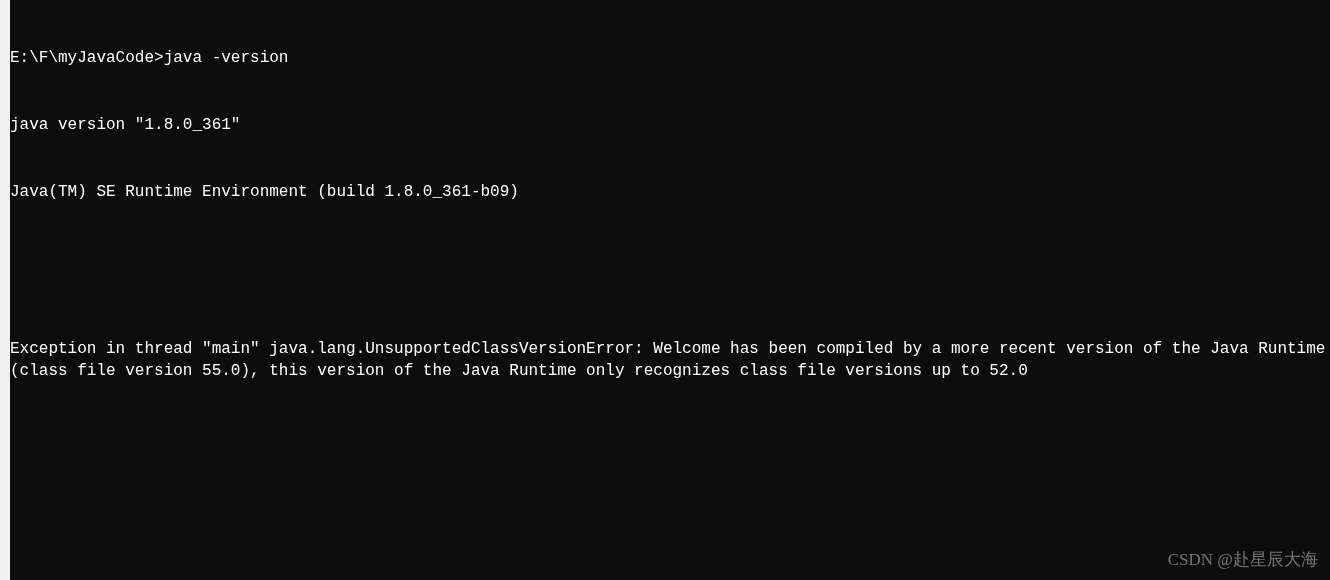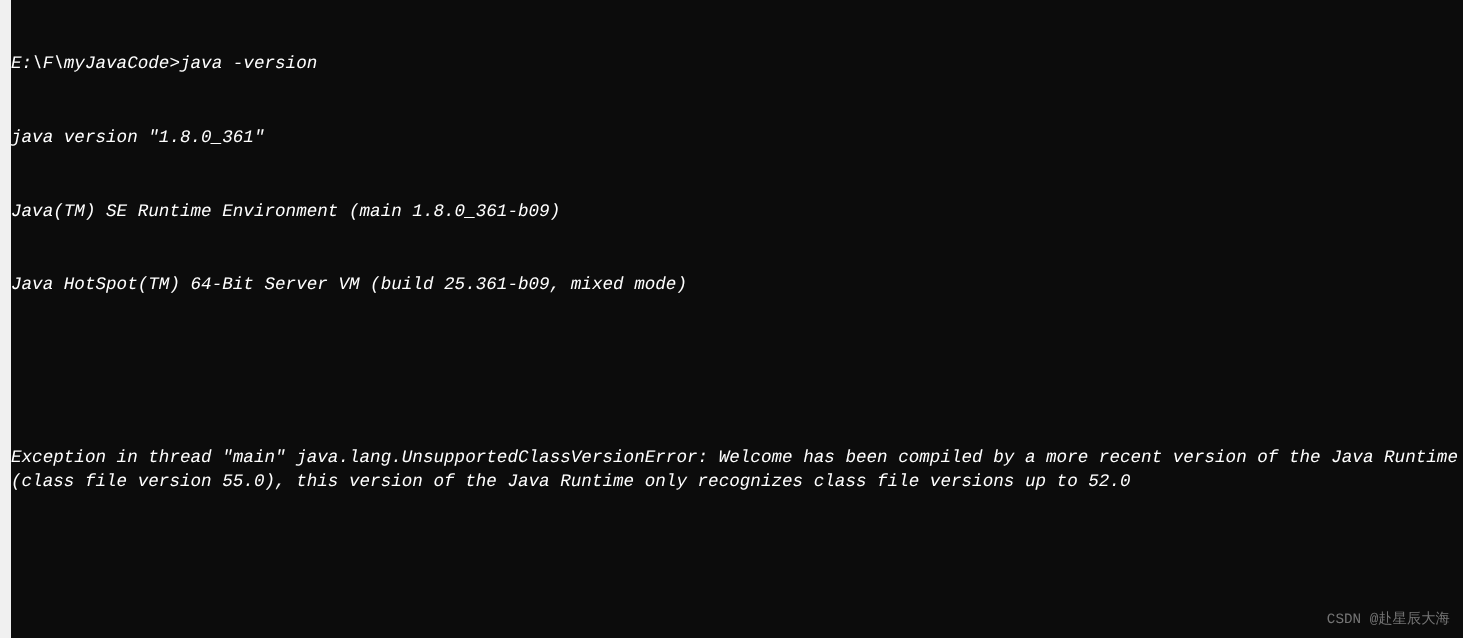--- a/index.html
+++ b/index.html
@@ -21,32 +21,31 @@
       padding-top: 2px;
     }
     .terminal {
       white-space: pre;
       color: #ffffff;
     }
     .line {
       display: block;
       white-space: pre-wrap;
       word-break: break-all;
-      font-style: italic;
     }
     .prompt-line {
       white-space: pre;
     }
     .watermark {
       position: absolute;
       bottom: 8px;
       right: 12px;
       color: rgba(200, 200, 200, 0.55);
-      font-family: Liberation Mono, monospace;
-      font-size: 13px;
+      font-family: Liberation Serif, serif;
+      font-size: 17px;
     }
     .sidebar-artifact {
       position: absolute;
       left: 0;
       top: 0;
       width: 10px;
       height: 100%;
       background: #f0f0f0;
       color: #888;
       font-size: 10px;
@@ -54,22 +53,21 @@
     }
   </style>
 </head>
 <body>
 
 <div class="sidebar-artifact"></div>
 
 <div class="terminal">
   <span class="line prompt-line">E:\F\myJavaCode&gt;java -version</span>
   <span class="line">java version "1.8.0_361"</span>
-  <span class="line">Java(TM) SE Runtime Environment (main 1.8.0_361-b09)</span>
-  <span class="line">Java HotSpot(TM) 64-Bit Server VM (build 25.361-b09, mixed mode)</span>
+  <span class="line">Java(TM) SE Runtime Environment (build 1.8.0_361-b09)</span>
   <span class="line"></span>
   <span class="line"></span>
   <span class="line">Exception in thread "main" java.lang.UnsupportedClassVersionError: Welcome has been compiled by a more recent version of the Java Runtime (class file version 55.0), this version of the Java Runtime only recognizes class file versions up to 52.0</span>
   
   
   
   
   
   
   

